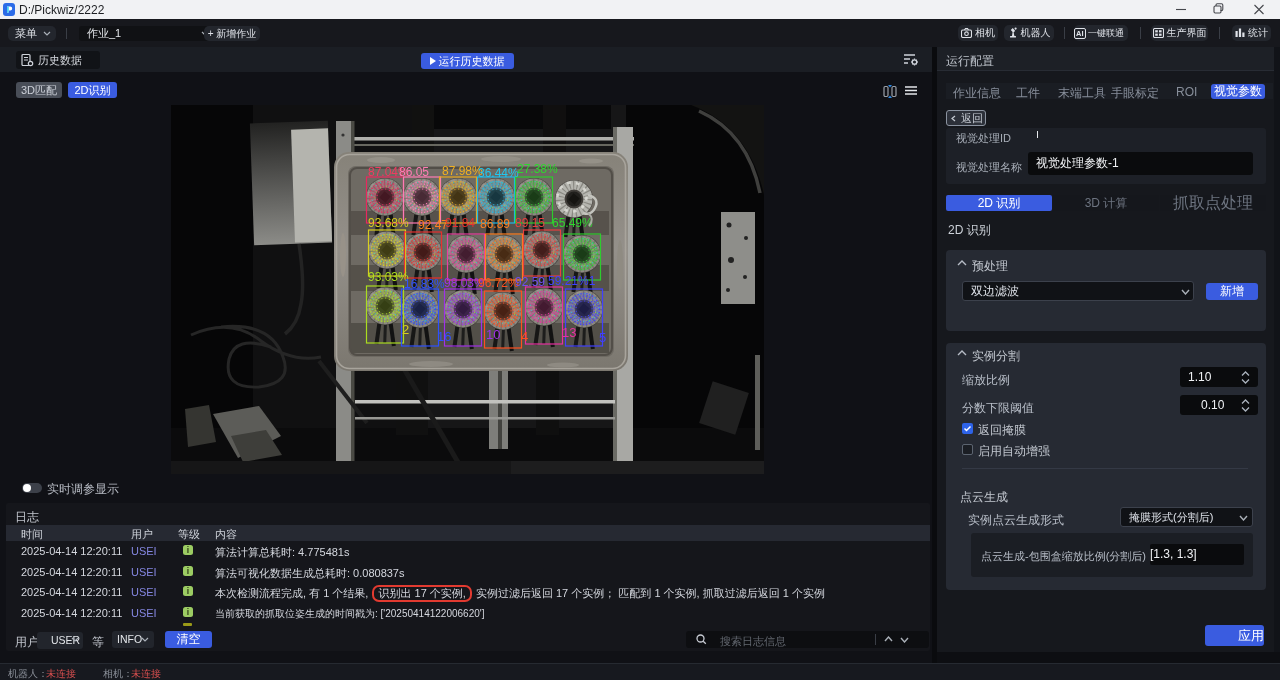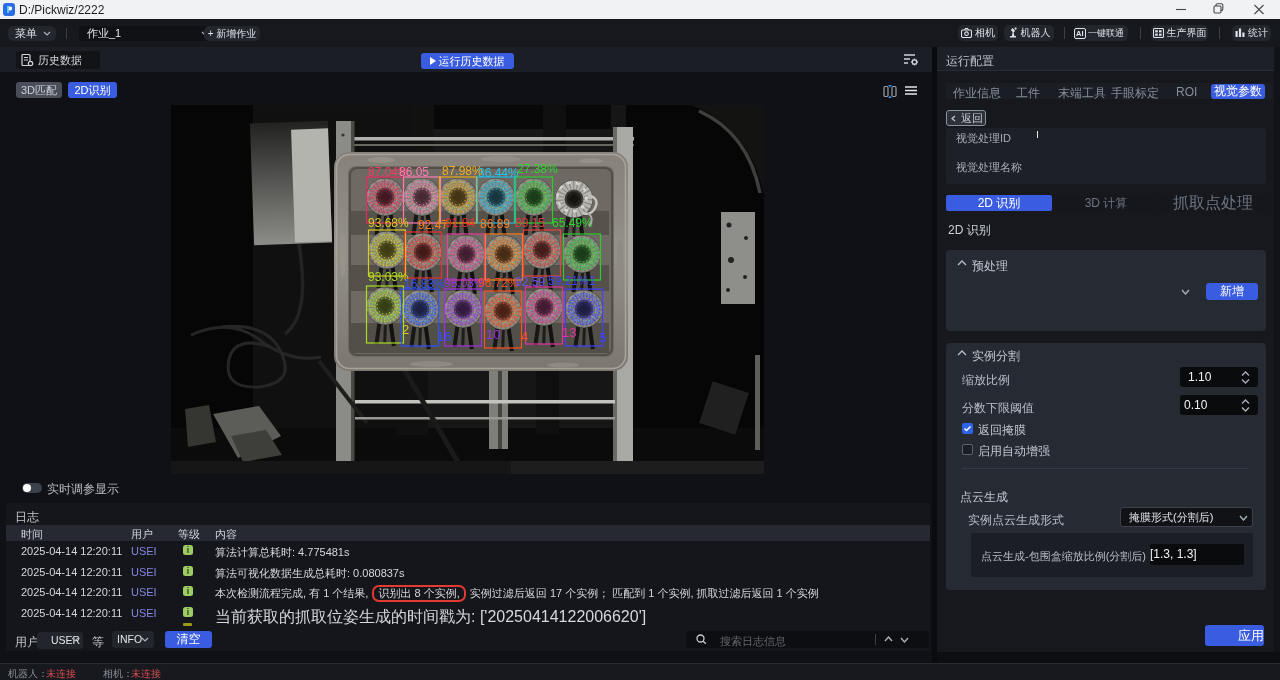--- a/index.html
+++ b/index.html
@@ -592,25 +592,25 @@
 <div class="a" style="left:125px;top:42px;font-size:11px;color:#8486e0">USEI</div>
 <div class="a" style="left:177px;top:42px;width:10px;height:10px;background:#9ccc63;border-radius:2.5px;font-size:8.5px;color:#2c3a14;text-align:center;line-height:10px;font-weight:bold">i</div>
 <div class="a" style="left:209px;top:42px;font-size:11px;color:#d4d7de;white-space:nowrap">算法计算总耗时: 4.775481s</div>
 <div class="a" style="left:15px;top:63px;font-size:11px;color:#d4d7de">2025-04-14 12:20:11</div>
 <div class="a" style="left:125px;top:63px;font-size:11px;color:#8486e0">USEI</div>
 <div class="a" style="left:177px;top:63px;width:10px;height:10px;background:#9ccc63;border-radius:2.5px;font-size:8.5px;color:#2c3a14;text-align:center;line-height:10px;font-weight:bold">i</div>
 <div class="a" style="left:209px;top:63px;font-size:11px;color:#d4d7de;white-space:nowrap">算法可视化数据生成总耗时: 0.080837s</div>
 <div class="a" style="left:15px;top:83px;font-size:11px;color:#d4d7de">2025-04-14 12:20:11</div>
 <div class="a" style="left:125px;top:83px;font-size:11px;color:#8486e0">USEI</div>
 <div class="a" style="left:177px;top:83px;width:10px;height:10px;background:#9ccc63;border-radius:2.5px;font-size:8.5px;color:#2c3a14;text-align:center;line-height:10px;font-weight:bold">i</div>
-<div class="a" style="left:209px;top:83px;font-size:11px;color:#d4d7de;white-space:nowrap">本次检测流程完成, 有 1 个结果, <span style="border:2.5px solid #e23a30;border-radius:7px;padding:0 4px 1px 4px;margin:0 1px">识别出 8 个实例,</span> 实例过滤后返回 17 个实例； 匹配到 1 个实例, 抓取过滤后返回 1 个实例</div>
+<div class="a" style="left:209px;top:83px;font-size:11px;color:#d4d7de;white-space:nowrap">本次检测流程完成, 有 1 个结果, <span style="border:2.5px solid #e23a30;border-radius:7px;padding:0 4px 1px 4px;margin:0 1px">识别出 17 个实例,</span> 实例过滤后返回 17 个实例； 匹配到 1 个实例, 抓取过滤后返回 1 个实例</div>
 <div class="a" style="left:15px;top:104px;font-size:11px;color:#d4d7de">2025-04-14 12:20:11</div>
 <div class="a" style="left:125px;top:104px;font-size:11px;color:#8486e0">USEI</div>
 <div class="a" style="left:177px;top:104px;width:10px;height:10px;background:#9ccc63;border-radius:2.5px;font-size:8.5px;color:#2c3a14;text-align:center;line-height:10px;font-weight:bold">i</div>
-<div class="a" style="left:209px;top:104px;font-size:16px;color:#d4d7de;white-space:nowrap">当前获取的抓取位姿生成的时间戳为: ['20250414122006620']</div>
+<div class="a" style="left:209px;top:104px;font-size:10px;color:#d4d7de;white-space:nowrap">当前获取的抓取位姿生成的时间戳为: ['20250414122006620']</div>
 <div class="a" style="left:177px;top:120px;width:9px;height:3px;background:#9a9a18;border-radius:1px"></div>
   </div>
   <div class="a" style="left:15px;top:587px;font-size:12px;color:#c2c6ce">用户</div>
   <div class="a" style="left:37px;top:585px;width:46px;height:17px;background:#22252c;border-radius:3px;font-size:10.5px;color:#e3e6ea;line-height:17px;padding-left:14px">USER</div>
       <svg class="a" style="left:71px;top:590px" width="8" height="5" viewBox="0 0 8 5">
         <path d="M1 1 l3 3 l3 -3" stroke="#aab0b8" stroke-width="1.2" fill="none"></path>
       </svg>
   <div class="a" style="left:92px;top:587px;font-size:12px;color:#c2c6ce">等</div>
   <div class="a" style="left:112px;top:584px;width:42px;height:17px;background:#22252c;border-radius:3px;font-size:10.5px;color:#e3e6ea;line-height:17px;padding-left:5px">INFO</div>
       <svg class="a" style="left:141px;top:590px" width="8" height="5" viewBox="0 0 8 5">
@@ -645,47 +645,49 @@
   <div class="a" style="left:239px;top:38px;font-size:12px;color:#878e9a">ROI</div>
   <div class="a blu" style="left:274px;top:37px;width:54px;height:15px;font-size:12px;line-height:15px;text-align:center">视觉参数</div>
   <div class="a" style="left:9px;top:63px;width:40px;height:16px;background:#2c3039;border:1px solid #8b93a0;border-radius:3px;font-size:11px;color:#c5cad2;line-height:14px;padding-left:14px">返回</div>
       <svg class="a" style="left:14px;top:68px" width="5" height="7" viewBox="0 0 5 7">
         <path d="M4 1 L1 3.5 L4 6" stroke="#c5cad2" stroke-width="1.2" fill="none"></path>
       </svg>
   <div class="a" style="left:9px;top:81px;width:320px;height:56px;background:#1d2027;border-radius:3px">
     <div class="a" style="left:10px;top:3px;font-size:11px;color:#a8aeb8">视觉处理ID</div>
     <div class="a" style="left:91px;top:3px;width:1px;height:7px;background:#e8eaee"></div>
     <div class="a" style="left:10px;top:32px;font-size:11px;color:#a8aeb8">视觉处理名称</div>
+    <div class="a" style="left:82px;top:24px;width:225px;height:23px;background:#0a0b0d;border-radius:3px;font-size:12px;color:#f0f2f5;line-height:23px;padding-left:8px">视觉处理参数-1</div>
   </div>
   <div class="a blu" style="left:9px;top:148px;width:106px;height:16px;font-size:12px;line-height:16px;text-align:center;border-radius:2px">2D 识别</div>
   <div class="a" style="left:116px;top:148px;width:106px;height:16px;background:#15171c;font-size:12px;color:#6d7480;line-height:16px;text-align:center">3D 计算</div>
   <div class="a" style="left:223px;top:148px;width:106px;height:16px;background:#15171c;font-size:16px;color:#6d7480;line-height:16px;text-align:center">抓取点处理</div>
   <div class="a" style="left:11px;top:175px;font-size:12px;color:#ccd1d8">2D 识别</div>
   <div class="a" style="left:9px;top:203px;width:320px;height:81px;background:#262a33;border-radius:4px">
     <svg class="a" style="left:11px;top:10px" width="10" height="6" viewBox="0 0 10 6">
           <path d="M1 5 l4 -4 l4 4" stroke="#b6bcc6" stroke-width="1.4" fill="none"></path>
         </svg>
     <div class="a" style="left:26px;top:8px;font-size:12px;color:#c3c8d0">预处理</div>
+    <div class="a" style="left:16px;top:31px;width:232px;height:20px;background:#101216;border:1px solid #3c414c;border-radius:3px;font-size:12px;color:#dfe3ea;line-height:18px;padding-left:8px">双边滤波</div>
         <svg class="a" style="left:235px;top:39px" width="9" height="6" viewBox="0 0 9 6">
           <path d="M1 1 l3.5 4 l3.5 -4" stroke="#aab0b8" stroke-width="1.4" fill="none"></path>
         </svg>
     <div class="a blu" style="left:260px;top:33px;width:52px;height:17px;font-size:12px;line-height:17px;text-align:center">新增</div>
   </div>
   <div class="a" style="left:9px;top:296px;width:320px;height:247px;background:#262a33;border-radius:4px">
     <svg class="a" style="left:11px;top:7px" width="10" height="6" viewBox="0 0 10 6">
           <path d="M1 5 l4 -4 l4 4" stroke="#b6bcc6" stroke-width="1.4" fill="none"></path>
         </svg>
     <div class="a" style="left:26px;top:5px;font-size:12px;color:#c3c8d0">实例分割</div>
     <div class="a" style="left:16px;top:29px;font-size:12px;color:#b9bfc9">缩放比例</div>
     <div class="a" style="left:234px;top:24px;width:78px;height:20px;background:#0a0b0d;border-radius:3px;font-size:12px;color:#f0f2f5;line-height:20px;padding-left:8px">1.10</div>
     <svg class="a" style="left:295px;top:28px" width="9" height="13" viewBox="0 0 9 13">
           <path d="M1 4.5 l3.5 -3.5 l3.5 3.5 M1 8.5 l3.5 3.5 l3.5 -3.5" stroke="#aab2bd" stroke-width="1.3" fill="none"></path>
         </svg>
     <div class="a" style="left:16px;top:57px;font-size:12px;color:#b9bfc9">分数下限阈值</div>
-    <div class="a" style="left:234px;top:52px;width:78px;height:20px;background:#0a0b0d;border-radius:3px;font-size:12px;color:#f0f2f5;line-height:20px;padding-left:4px">0.10</div>
+    <div class="a" style="left:234px;top:52px;width:78px;height:20px;background:#0a0b0d;border-radius:3px;font-size:12px;color:#f0f2f5;line-height:20px;padding-left:21px">0.10</div>
     <svg class="a" style="left:295px;top:56px" width="9" height="13" viewBox="0 0 9 13">
           <path d="M1 4.5 l3.5 -3.5 l3.5 3.5 M1 8.5 l3.5 3.5 l3.5 -3.5" stroke="#aab2bd" stroke-width="1.3" fill="none"></path>
         </svg>
     <div class="a" style="left:16px;top:80px;width:11px;height:11px;background:#2e63e8;border-radius:2px">
           <svg width="11" height="11" viewBox="0 0 11 11">
             <path d="M2.5 5.5 l2 2 l4 -4" stroke="#fff" stroke-width="1.5" fill="none"></path>
           </svg>
         </div>
     <div class="a" style="left:32px;top:79px;font-size:12px;color:#c3c8d0">返回掩膜</div>
     <div class="a" style="left:16px;top:101px;width:11px;height:11px;background:#1b1e24;border:1px solid #5c6470;border-radius:2px"></div>

